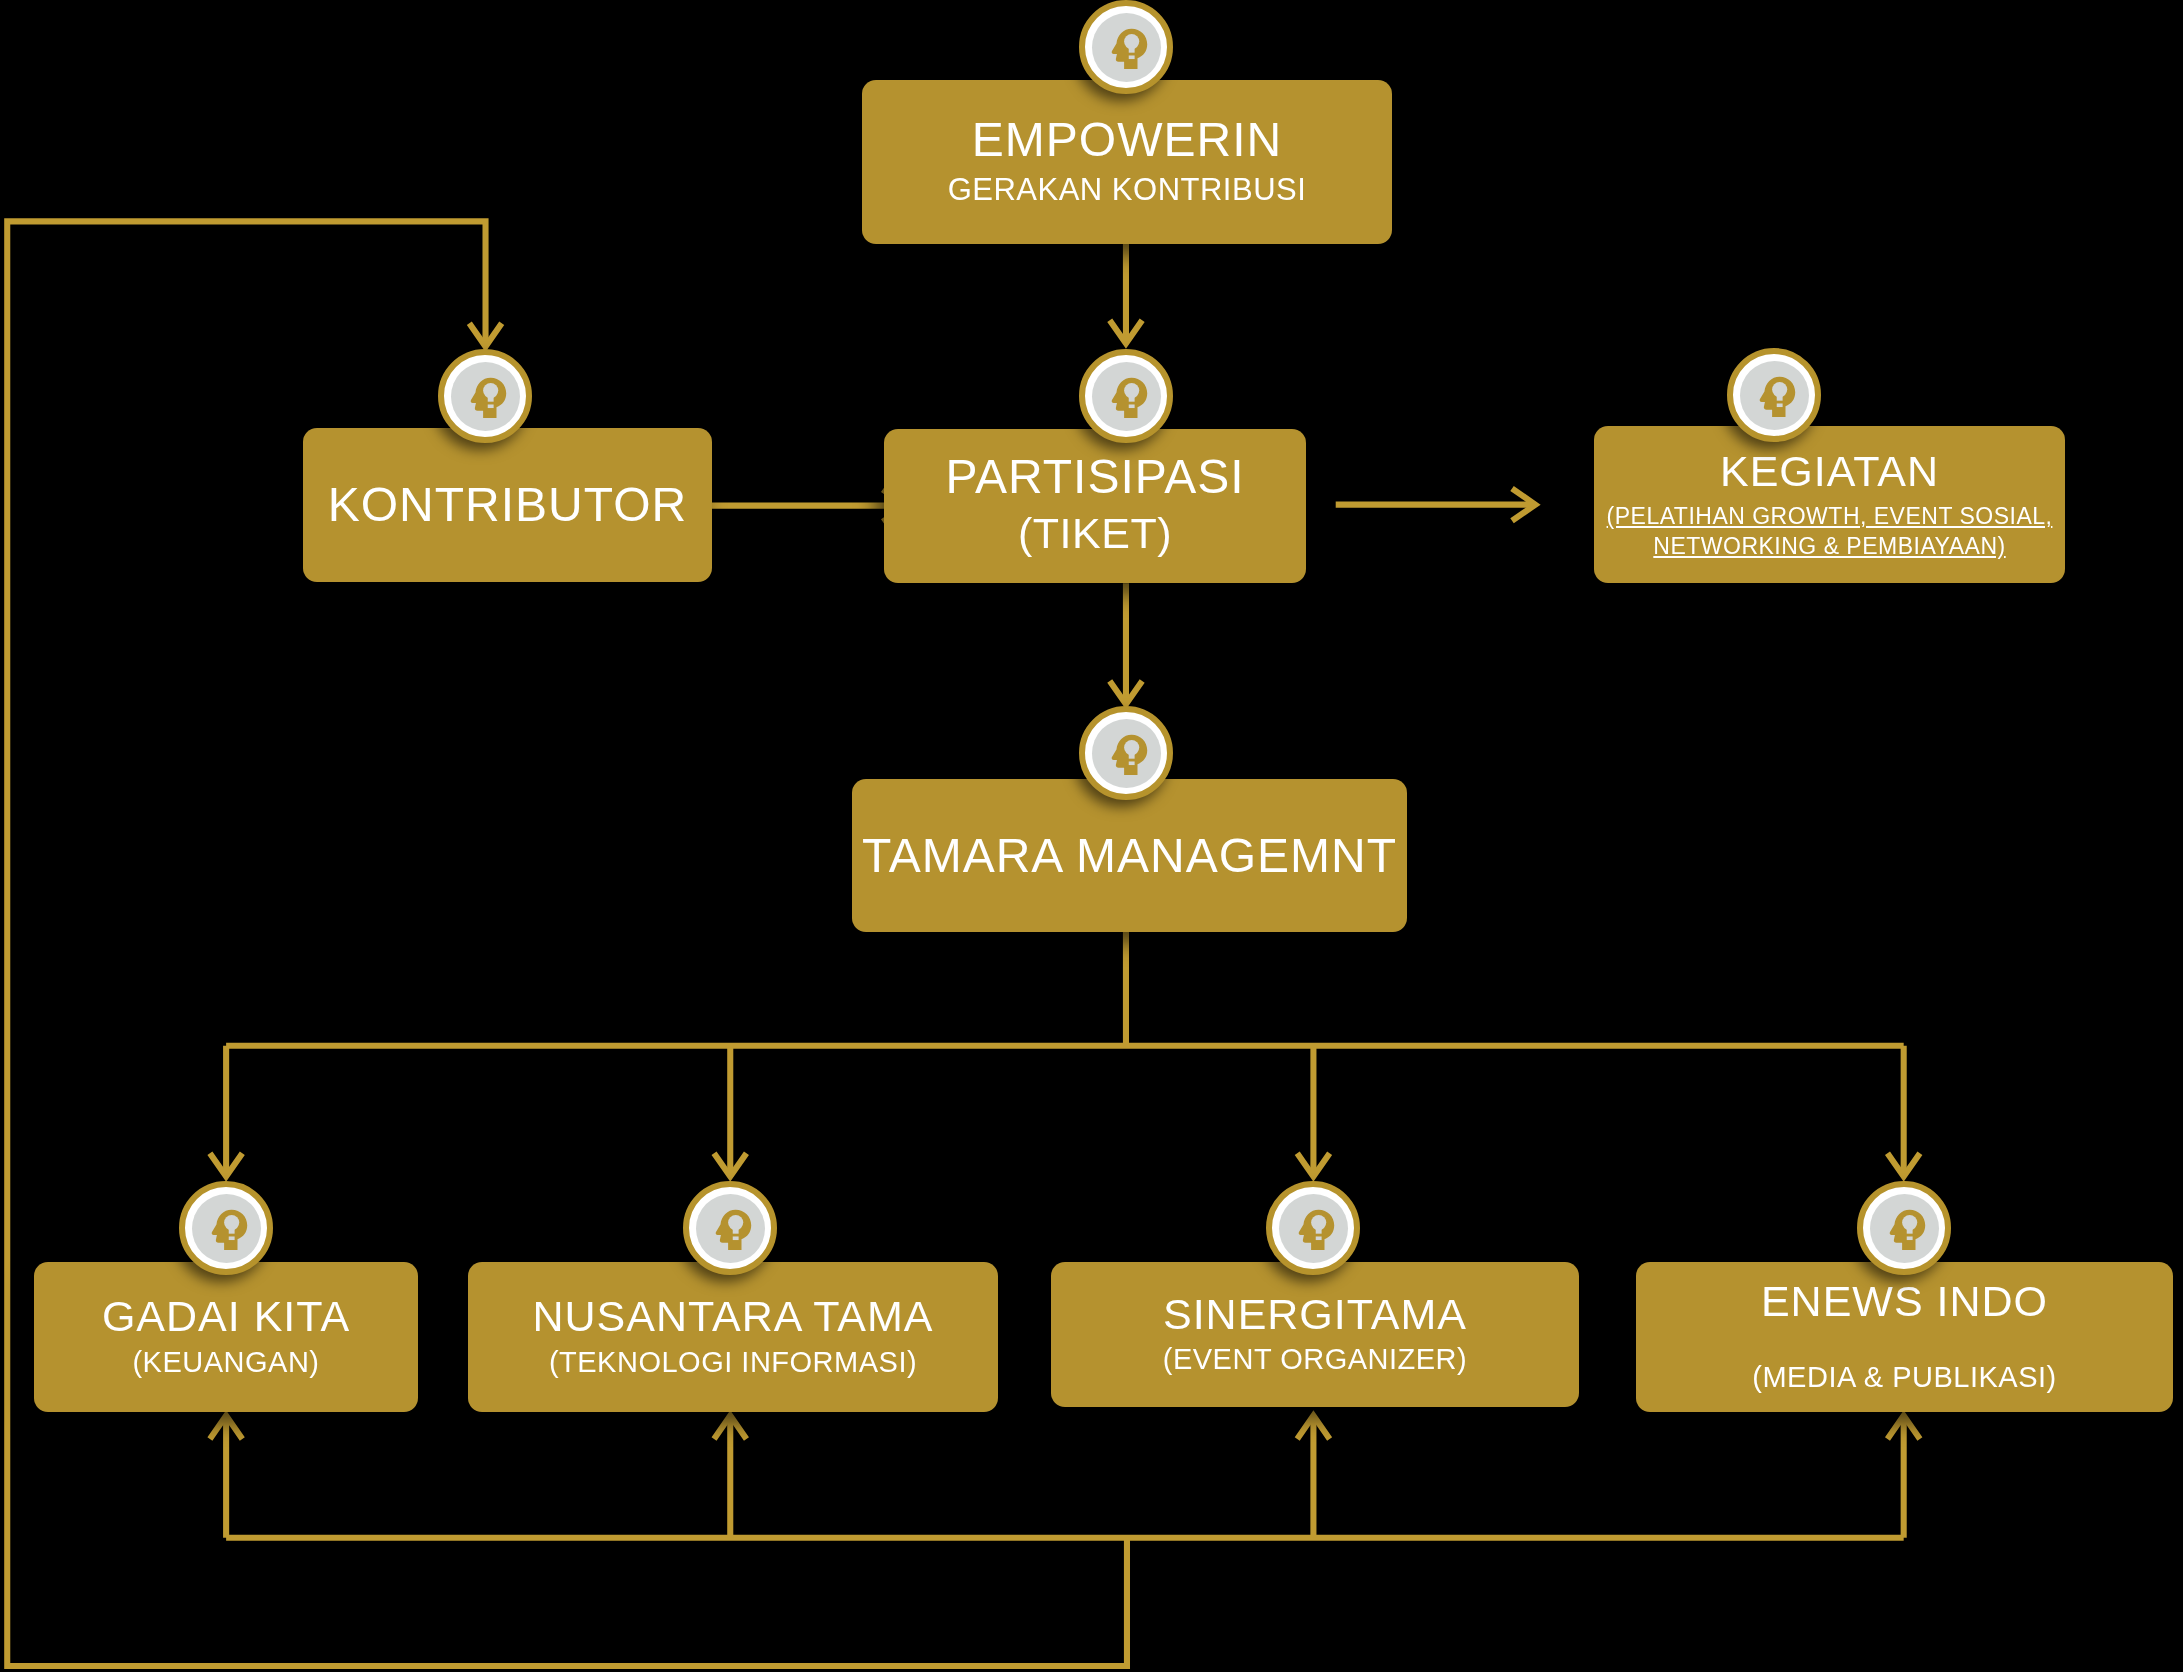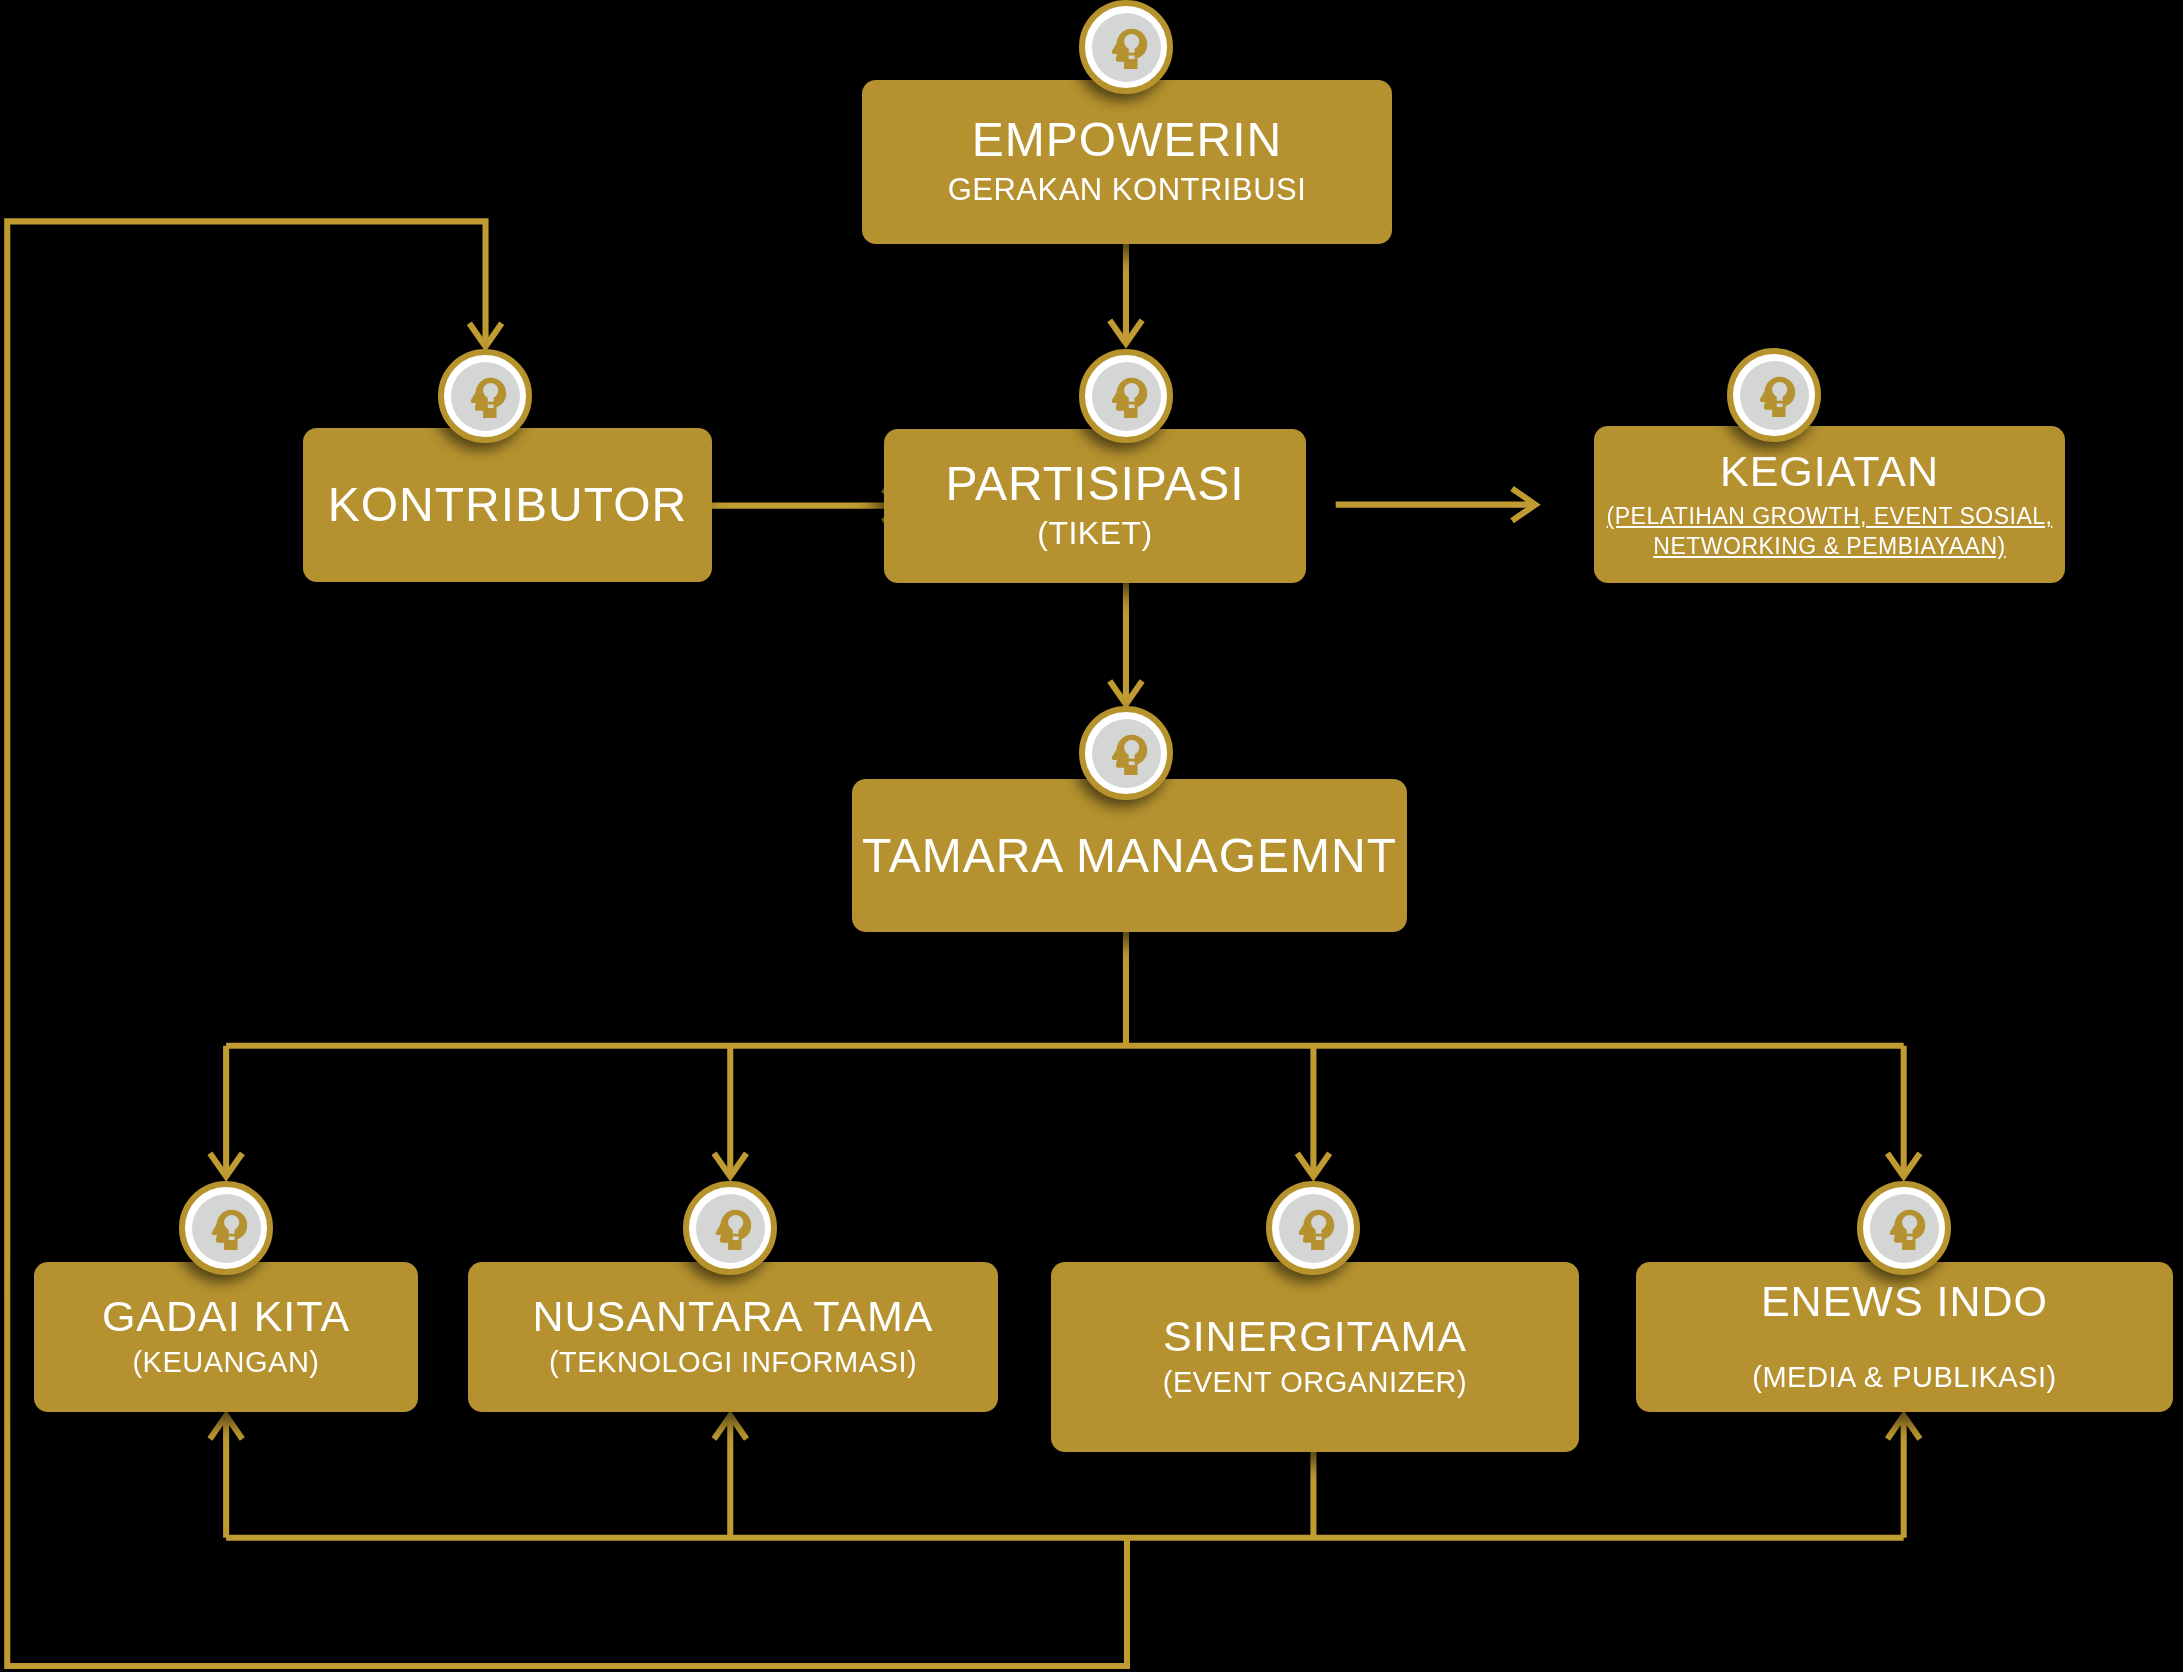--- a/index.html
+++ b/index.html
@@ -35,21 +35,21 @@
     white-space:nowrap;
   }
   .subtitle{
     font-weight:400;
     letter-spacing:0.5px;
     line-height:1.28;
     margin-top:4px;
   }
   .t94{font-size:48px;}
   .t84{font-size:43px;}
-  .s64{font-size:32px;}
+  .s64{font-size:43px;}
   .s62{font-size:31px;}
   .s58{font-size:29px;text-align:center;}
   .s45{font-size:23px;margin-top:8px;text-decoration:underline;}
   .wrap-kegiatan{max-width:446px;white-space:normal;}
   .badge{
     position:absolute;
     width:94px;height:94px;
     box-sizing:border-box;
     background:#ffffff;
     border:6.6px solid var(--ring_gold);
@@ -198,21 +198,21 @@
     <div class="subtitle s58">(TEKNOLOGI INFORMASI)</div>
   </div>
   <div class="badge" style="left:683px;top:1181px;">
     <div class="badge-inner">
         <svg class="glyph" viewBox="0 0 100 100" width="51" height="51">
           <use href="#head-icon"></use>
         </svg>
       </div>
   </div>
 
-  <div class="box" style="left:1051px;top:1262px;width:528px;height:190px;">
+  <div class="box" style="left:1051px;top:1262px;width:528px;height:145px;">
     <div class="title t84">SINERGITAMA</div>
     <div class="subtitle s58">(EVENT ORGANIZER)</div>
   </div>
   <div class="badge" style="left:1266px;top:1181px;">
     <div class="badge-inner">
         <svg class="glyph" viewBox="0 0 100 100" width="51" height="51">
           <use href="#head-icon"></use>
         </svg>
       </div>
   </div>

